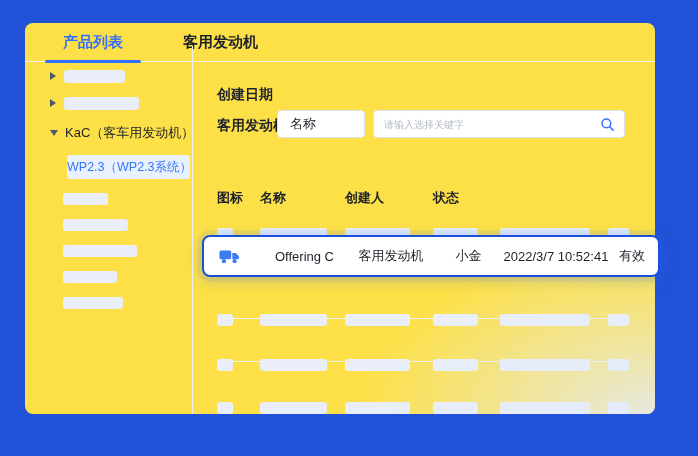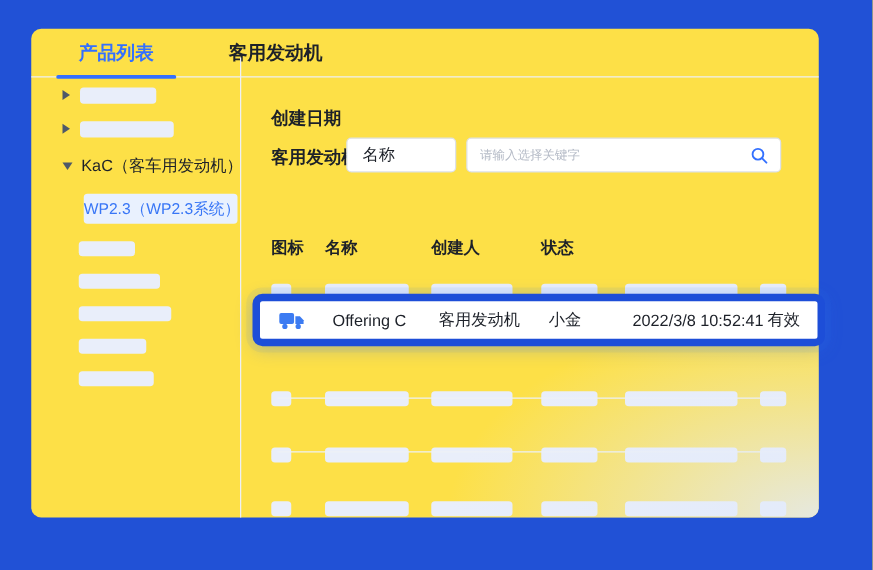--- a/index.html
+++ b/index.html
@@ -123,26 +123,26 @@
   .sk-row-4 { top:318px; }
   .sk-c1 { width:16px; } .sk-c2 { width:67px; } .sk-c3 { width:65px; }
   .sk-c4 { width:45px; } .sk-c5 { width:90px; } .sk-c6 { width:21px; }
   .row-divider {
     position:absolute; left:29px; width:406px; height:1px; background:#eef1f6;
   }
   .div-1 { top:256px; } .div-2 { top:299px; }
 
   .popped-row {
     position:absolute; left:9px; top:173px; width:458px; height:42px;
-    background:#ffffff; border:6px solid #1d4ed8; border-radius:8px;
+    background:#ffffff; border:2px solid #1d4ed8; border-radius:8px;
     box-shadow:0 3px 14px rgba(47,108,240,0.28), 0 0 0 5px rgba(47,108,240,0.07);
     padding-left:15px; padding-right:4px;
     display:grid; grid-template-columns:43px 85px 88px 67px 108px 1fr;
     align-items:center; cursor:pointer; z-index:3;
-    font-size:13px; color:#1d2129;
+    font-size:13px; color:#1d2129;text-align:center;
   }
   .cell { white-space:nowrap; overflow:visible; }
   .truck-icon { display:flex; align-items:center; }
 </style>
 </head>
 <body>
 
 <div class="stage">
   <div class="panel">
 
@@ -215,21 +215,21 @@
           <svg width="21" height="17" viewBox="0 0 24 19">
             <rect x="0.5" y="2.5" width="13.5" height="10" rx="1.8" fill="#3c7bf2"></rect>
             <path d="M15.2 5.5h4.1l3.4 3.6v3.4h-7.5z" fill="#3c7bf2"></path>
             <circle cx="5.6" cy="14.8" r="2.4" fill="#3c7bf2"></circle>
             <circle cx="17.8" cy="14.8" r="2.4" fill="#3c7bf2"></circle>
           </svg>
         </span>
         <span class="cell">Offering C</span>
         <span class="cell">客用发动机</span>
         <span class="cell">小金</span>
-        <span class="cell">2022/3/8 10:52:41</span>
+        <span class="cell">2022/3/7 10:52:41</span>
         <span class="cell">有效</span>
       </div>
 
       <div class="sk-row sk-row-2 cols">
         <span><span class="skl sk-c1" style="display:inline-block"></span></span>
         <span><span class="skl sk-c2" style="display:inline-block"></span></span>
         <span><span class="skl sk-c3" style="display:inline-block"></span></span>
         <span><span class="skl sk-c4" style="display:inline-block"></span></span>
         <span><span class="skl sk-c5" style="display:inline-block"></span></span>
         <span><span class="skl sk-c6" style="display:inline-block"></span></span>

